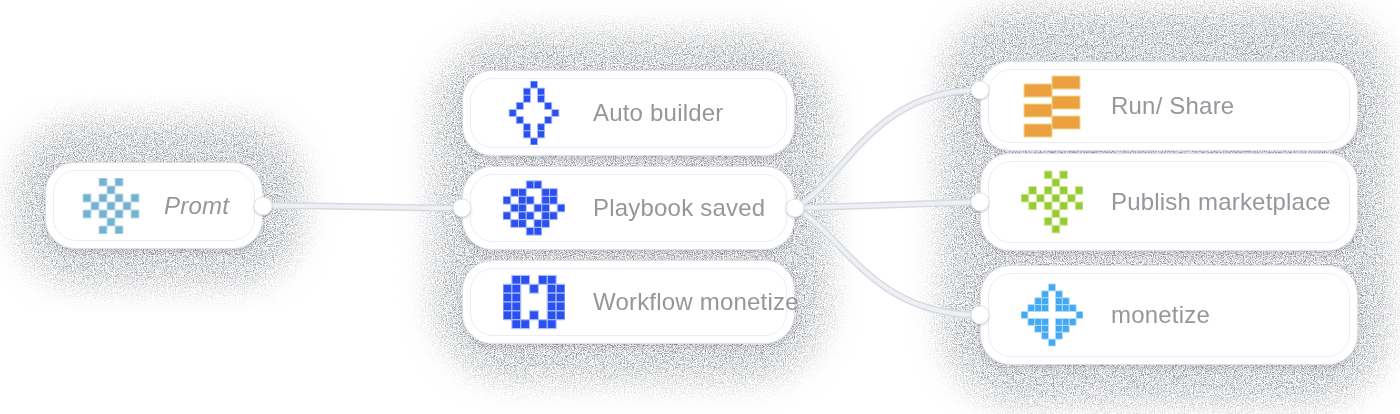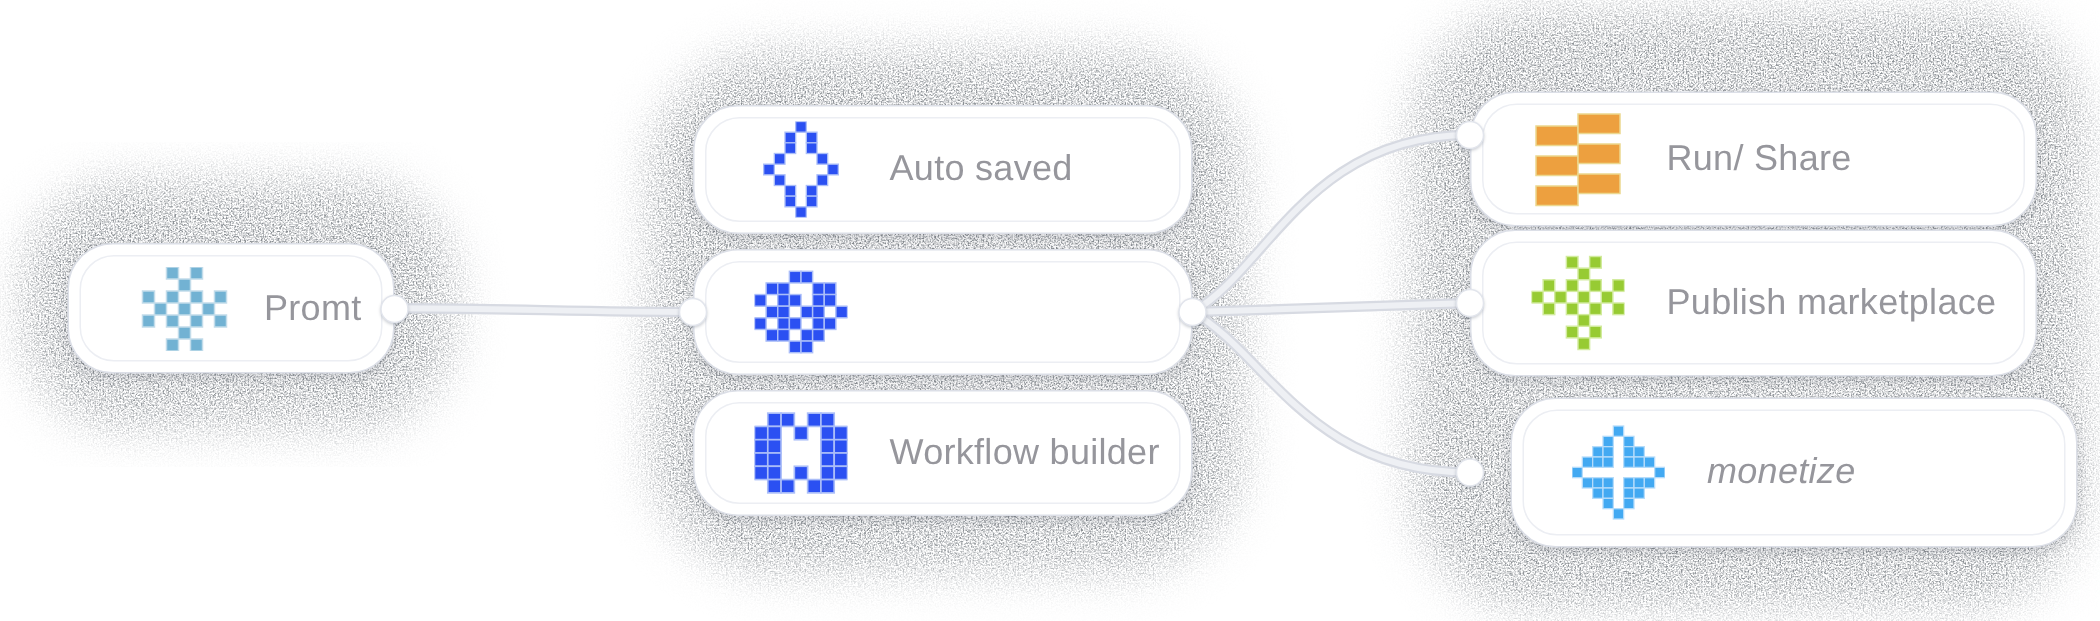--- a/index.html
+++ b/index.html
@@ -21,28 +21,28 @@
     box-sizing:border-box;width:100%;height:100%;
     border:1px solid #eceef3;border-radius:23px;
     display:flex;align-items:center;gap:28px;
     padding-left:32px;background:#ffffff;
   }
   .icon{width:62px;height:64px;flex:0 0 auto;display:flex;align-items:center;justify-content:center;}
   .icon svg{width:100%;height:100%;}
   .label{font-size:24px;color:#96969c;letter-spacing:0.2px;white-space:nowrap;}
   
   #node-promt    {left:45px; top:162px;width:218px;height:87px;}
-  #node-promt .card-inner{padding-left:40px;gap:24px;}
+  #node-promt .card-inner{padding-left:28px;gap:24px;font-style:italic;}
   #node-promt .icon{width:58px;height:56px;}
   #node-auto     {left:462px;top:70px; width:333px;height:86px;}
   #node-playbook {left:462px;top:166px;width:333px;height:84px;}
   #node-workflow {left:462px;top:260px;width:333px;height:84px;}
   #node-run      {left:980px;top:45px; width:378px;height:90px;margin-top:16px;}
   #node-publish  {left:980px;top:153px;width:378px;height:98px;text-align:right;}
-  #node-monetize {left:1007px;top:265px;width:378px;height:100px;font-style:italic;}
+  #node-monetize {left:980px;top:265px;width:378px;height:100px;}
   .port{
     position:absolute;width:17px;height:17px;border-radius:50%;
     background:#ffffff;border:1px solid #e2e5ec;
     box-shadow:0 1px 2px rgba(60,70,90,0.25);
     transform:translate(-50%,-50%);
   }
 </style>
 </head>
 <body>
 
@@ -119,21 +119,21 @@
             <rect x="48" y="32" width="8" height="8" fill="#2b50f2" stroke="#aabdf8" stroke-width="1"></rect>
             <rect x="8" y="40" width="8" height="8" fill="#2b50f2" stroke="#aabdf8" stroke-width="1"></rect>
             <rect x="40" y="40" width="8" height="8" fill="#2b50f2" stroke="#aabdf8" stroke-width="1"></rect>
             <rect x="16" y="48" width="8" height="8" fill="#2b50f2" stroke="#aabdf8" stroke-width="1"></rect>
             <rect x="32" y="48" width="8" height="8" fill="#2b50f2" stroke="#aabdf8" stroke-width="1"></rect>
             <rect x="16" y="56" width="8" height="8" fill="#2b50f2" stroke="#aabdf8" stroke-width="1"></rect>
             <rect x="32" y="56" width="8" height="8" fill="#2b50f2" stroke="#aabdf8" stroke-width="1"></rect>
             <rect x="24" y="64" width="8" height="8" fill="#2b50f2" stroke="#aabdf8" stroke-width="1"></rect>
           </svg>
         </span>
-      <span class="label">Auto saved</span>
+      <span class="label">Auto builder</span>
     </div>
   </div>
 
   <div class="card" id="node-playbook">
     <div class="card-inner">
       <span class="icon">
           <svg preserveAspectRatio="xMidYMid meet" viewBox="0 0 64 56">
             <rect x="24" y="0" width="8" height="8" fill="#2b50f2" stroke="#aabdf8" stroke-width="1"></rect>
             <rect x="32" y="0" width="8" height="8" fill="#2b50f2" stroke="#aabdf8" stroke-width="1"></rect>
             <rect x="8" y="8" width="8" height="8" fill="#2b50f2" stroke="#aabdf8" stroke-width="1"></rect>
@@ -156,20 +156,21 @@
             <rect x="40" y="32" width="8" height="8" fill="#2b50f2" stroke="#aabdf8" stroke-width="1"></rect>
             <rect x="48" y="32" width="8" height="8" fill="#2b50f2" stroke="#aabdf8" stroke-width="1"></rect>
             <rect x="8" y="40" width="8" height="8" fill="#2b50f2" stroke="#aabdf8" stroke-width="1"></rect>
             <rect x="16" y="40" width="8" height="8" fill="#2b50f2" stroke="#aabdf8" stroke-width="1"></rect>
             <rect x="32" y="40" width="8" height="8" fill="#2b50f2" stroke="#aabdf8" stroke-width="1"></rect>
             <rect x="40" y="40" width="8" height="8" fill="#2b50f2" stroke="#aabdf8" stroke-width="1"></rect>
             <rect x="24" y="48" width="8" height="8" fill="#2b50f2" stroke="#aabdf8" stroke-width="1"></rect>
             <rect x="32" y="48" width="8" height="8" fill="#2b50f2" stroke="#aabdf8" stroke-width="1"></rect>
           </svg>
         </span>
+      <span class="label">Playbook saved</span>
     </div>
   </div>
 
   <div class="card" id="node-workflow">
     <div class="card-inner">
       <span class="icon">
           <svg preserveAspectRatio="xMidYMid meet" viewBox="0 0 56 48">
             <rect x="8" y="0" width="8" height="8" fill="#2b50f2" stroke="#aabdf8" stroke-width="1"></rect>
             <rect x="16" y="0" width="8" height="8" fill="#2b50f2" stroke="#aabdf8" stroke-width="1"></rect>
             <rect x="32" y="0" width="8" height="8" fill="#2b50f2" stroke="#aabdf8" stroke-width="1"></rect>
@@ -191,21 +192,21 @@
             <rect x="8" y="32" width="8" height="8" fill="#2b50f2" stroke="#aabdf8" stroke-width="1"></rect>
             <rect x="24" y="32" width="8" height="8" fill="#2b50f2" stroke="#aabdf8" stroke-width="1"></rect>
             <rect x="40" y="32" width="8" height="8" fill="#2b50f2" stroke="#aabdf8" stroke-width="1"></rect>
             <rect x="48" y="32" width="8" height="8" fill="#2b50f2" stroke="#aabdf8" stroke-width="1"></rect>
             <rect x="8" y="40" width="8" height="8" fill="#2b50f2" stroke="#aabdf8" stroke-width="1"></rect>
             <rect x="16" y="40" width="8" height="8" fill="#2b50f2" stroke="#aabdf8" stroke-width="1"></rect>
             <rect x="32" y="40" width="8" height="8" fill="#2b50f2" stroke="#aabdf8" stroke-width="1"></rect>
             <rect x="40" y="40" width="8" height="8" fill="#2b50f2" stroke="#aabdf8" stroke-width="1"></rect>
           </svg>
         </span>
-      <span class="label">Workflow builder</span>
+      <span class="label">Workflow monetize</span>
     </div>
   </div>
 
   <div class="card" id="node-run">
     <div class="card-inner">
       <span class="icon">
           <svg preserveAspectRatio="xMidYMid meet" viewBox="0 0 60 64">
             <rect x="2" y="10" width="28" height="13" fill="#eda03f" stroke="#ecd88f" stroke-width="1"></rect>
             <rect x="2" y="30" width="28" height="13" fill="#eda03f" stroke="#ecd88f" stroke-width="1"></rect>
             <rect x="2" y="50" width="28" height="13" fill="#eda03f" stroke="#ecd88f" stroke-width="1"></rect>

